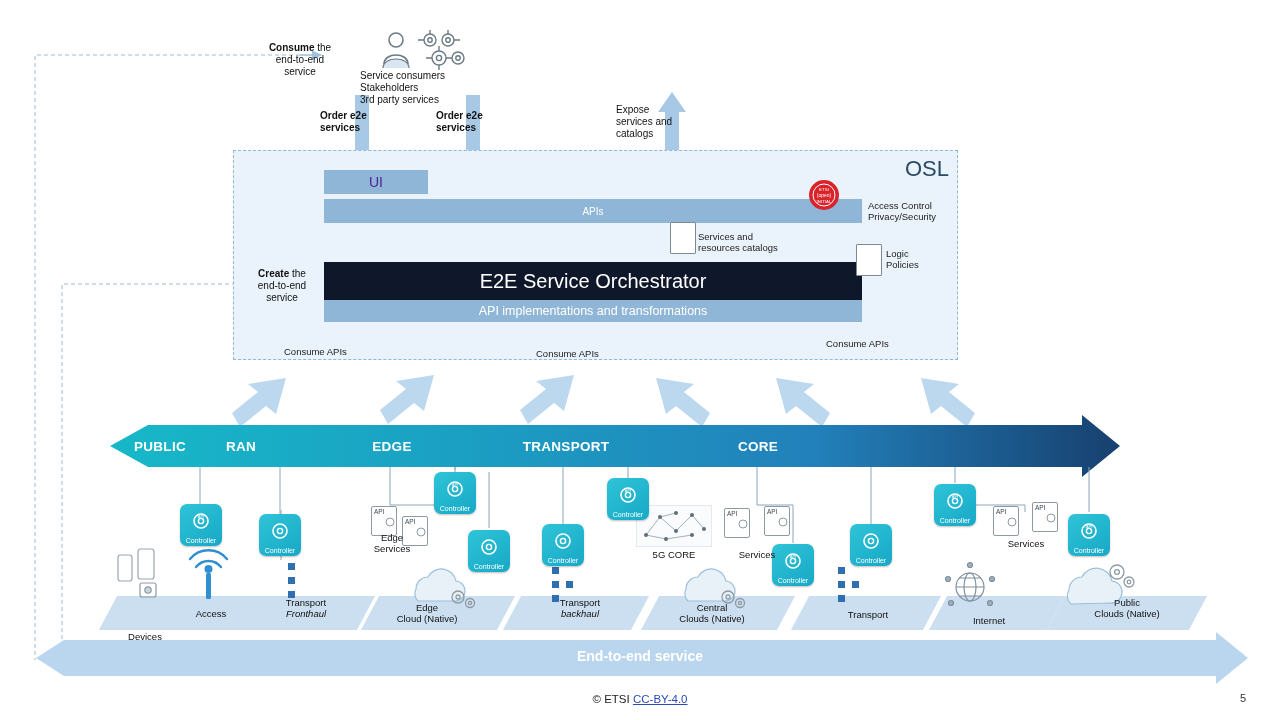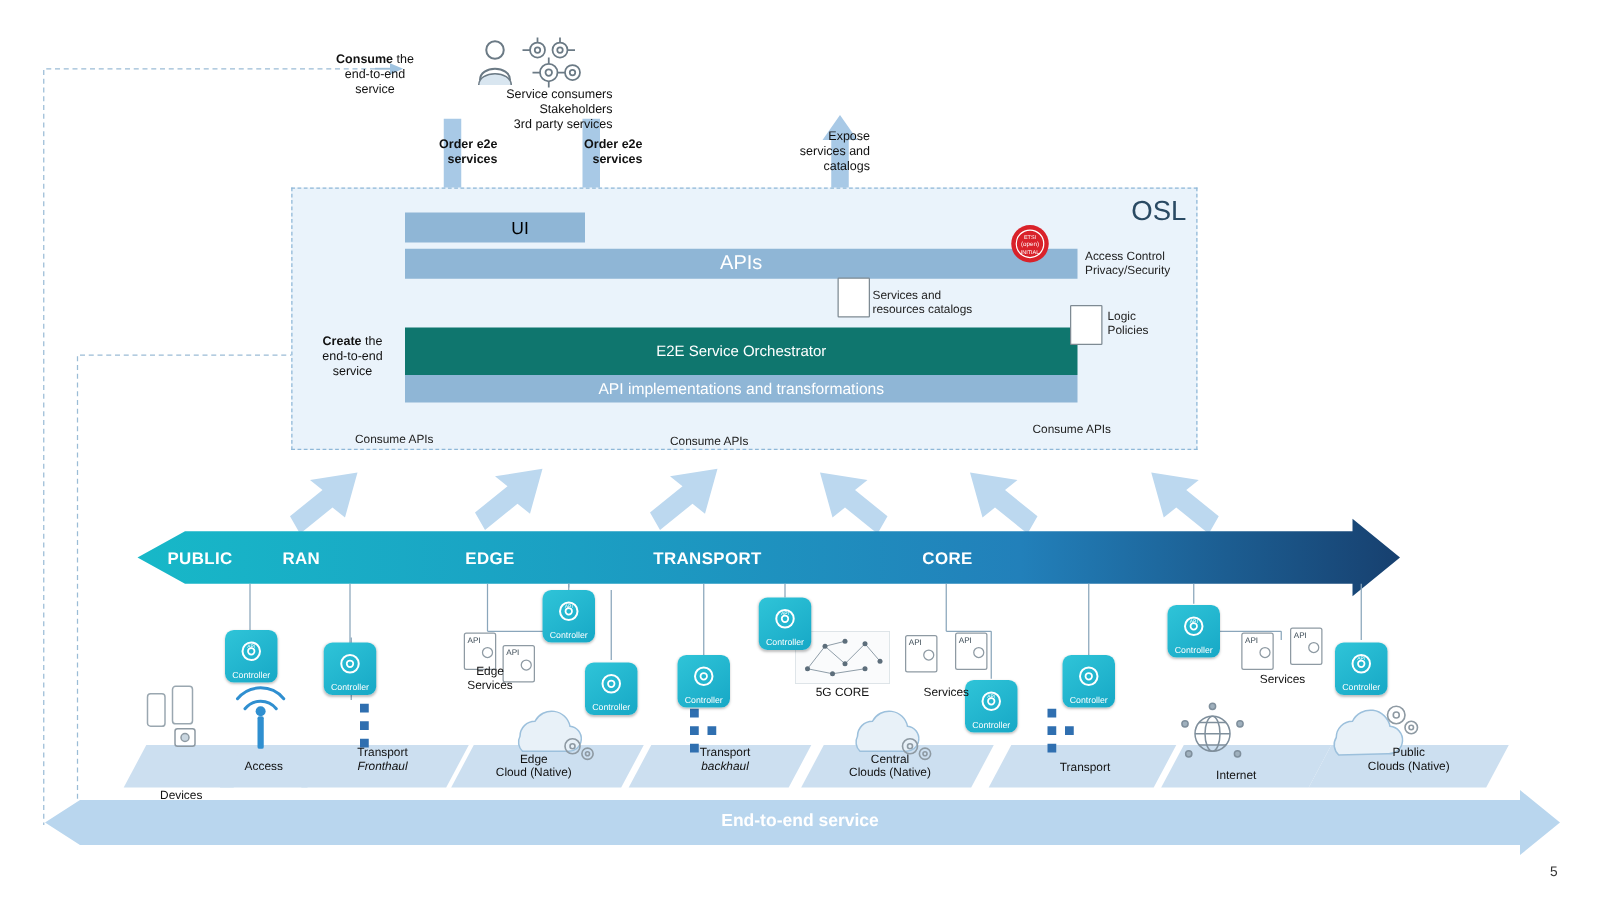--- a/index.html
+++ b/index.html
@@ -17,29 +17,29 @@
   
   .osl-panel{
     left:233px;top:150px;width:723px;height:208px;
     background:#eaf3fb;border:1px dashed #8fb8d8;
   }
   .osl-title{
     left:905px;top:156px;font-size:22px;color:#2a4a63;font-weight:400;
   }
   .ui-bar{
     left:324px;top:170px;width:104px;height:24px;background:#8fb6d6;
-    color:#000000;font-size:14px;display:flex;align-items:center;justify-content:center;padding-left:40px;
+    color:#4c1d95;font-size:14px;display:flex;align-items:center;justify-content:center;
   }
   .api-bar{
     left:324px;top:199px;width:538px;height:24px;background:#8fb6d6;
-    color:#ffffff;font-size:16px;display:flex;align-items:center;justify-content:center;
+    color:#ffffff;font-size:10px;display:flex;align-items:center;justify-content:center;
   }
   .orch-bar{
-    left:324px;top:262px;width:538px;height:38px;background:#0f766e;
-    color:#ffffff;font-size:12px;display:flex;align-items:center;justify-content:center;
+    left:324px;top:262px;width:538px;height:38px;background:#0f172a;
+    color:#ffffff;font-size:20px;display:flex;align-items:center;justify-content:center;
   }
   .apiimpl-bar{
     left:324px;top:300px;width:538px;height:22px;background:#8fb6d6;
     color:#ffffff;font-size:12.5px;display:flex;align-items:center;justify-content:center;
   }
 
   .doc-icon{
     width:24px;height:30px;border:1px solid #7e8a93;background:#fff;border-radius:1px;
   }
   .tiny-label{font-size:9.5px;line-height:11px;color:#222;}
@@ -79,21 +79,21 @@
   }
 
   .footer{
     left:0;top:693px;width:1280px;text-align:center;font-size:11.5px;color:#222;
   }
   .footer a{color:#2a4ab5;}
   .pagenum{left:1240px;top:692px;font-size:11px;color:#333;}
 
   .lbl{position:absolute;font-size:10px;line-height:12px;color:#111;}
   .lbl b{font-weight:bold;}
-  .lbl.c{text-align:right;}
+  .lbl.c{text-align:left;}
 </style>
 </head>
 <body>
 
 <div class="stage">
 
   <svg class="abs" style="left:0;top:0;" width="1280" height="720">
     <defs>
       <marker id="arrHead" markerWidth="8" markerHeight="8" refX="4" refY="4" orient="auto">
         <path d="M0,1 L7,4 L0,7 z" fill="#9fc3e0"></path>
@@ -485,15 +485,18 @@
 Clouds (Native)</div>
   <div class="node-label" style="left:716px;top:549px;width:82px;">Services</div>
   <div class="node-label" style="left:822px;top:609px;width:92px;">Transport</div>
   <div class="node-label" style="left:946px;top:615px;width:86px;">Internet</div>
   <div class="node-label" style="left:986px;top:538px;width:80px;">Services</div>
   <div class="node-label" style="left:1078px;top:597px;width:98px;white-space:pre-line;">Public
 Clouds (Native)</div>
 
   <div class="abs e2e-text">End-to-end service</div>
 
+  <div class="abs footer">
+    <span>© ETSI </span><a href="#">CC-BY-4.0</a>
+  </div>
   <div class="abs pagenum">5</div>
 
 </div>
 
 </body></html>

